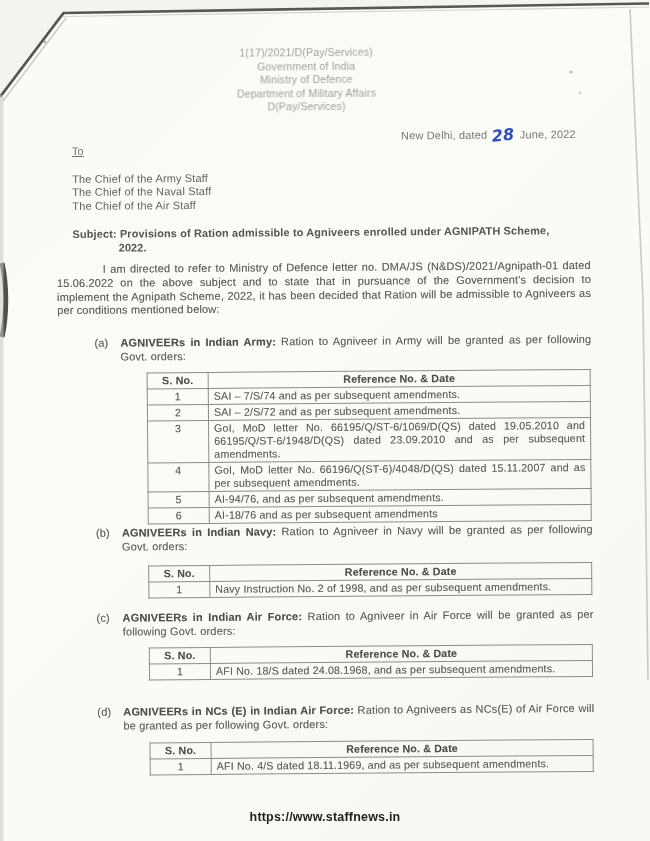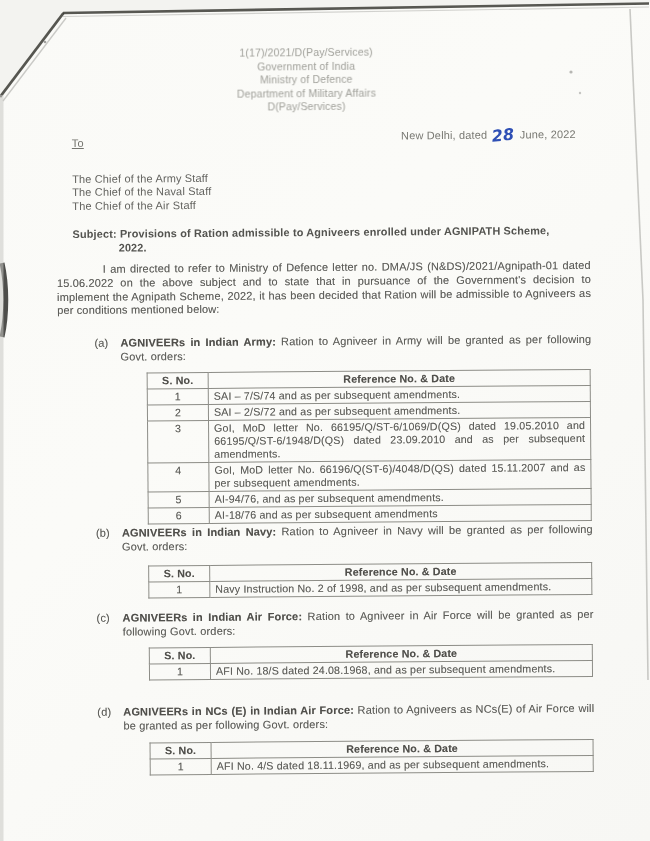--- a/index.html
+++ b/index.html
@@ -15,21 +15,21 @@
     top:46px;left:0;width:618px;text-align:center;
     font-size:10.5px;line-height:13.6px;color:#a0a09a;
     letter-spacing:.6px;filter:blur(.35px);
   }
   .dateline{top:127px;left:0;width:578px;text-align:right;font-size:11px;color:#787872;white-space:nowrap;}
   .handwritten{
     display:inline-block;color:#2e4fb5;font-weight:bold;font-style:italic;
     font-size:16px;margin:0 5px;vertical-align:-2px;transform:rotate(-5deg);
     font-family:"DejaVu Sans",sans-serif;letter-spacing:1px;
   }
-  .to{top:135px;left:74px;font-size:11px;color:#74746e;text-decoration:underline;}
+  .to{top:143px;left:74px;font-size:11px;color:#74746e;text-decoration:underline;}
   .addressees{top:171px;left:74px;font-size:11px;line-height:13.4px;white-space:nowrap;color:#63635f;}
   .subject{top:226px;left:74px;width:540px;font-size:10.9px;font-weight:bold;color:#53534f;line-height:13.8px;}
   .subject .l1{white-space:nowrap;}
   .subject .l2{padding-left:46px;}
   .para{
     top:261px;left:58px;width:534px;font-size:11px;line-height:13.8px;
     text-align:justify;text-indent:46px;color:#5c5c58;
     text-shadow:0 0 .5px rgba(92,92,88,.45);
   }
   .sec{left:95px;width:497px;font-size:11px;line-height:13.8px;color:#5c5c58;text-shadow:0 0 .5px rgba(92,92,88,.4);}
@@ -189,14 +189,15 @@
     <line x1="63.5" y1="13" x2="0" y2="97" stroke="#3a3a34" stroke-width="2.8" opacity="0.85"></line>
     <line x1="66" y1="18" x2="3" y2="101" stroke="#9a9a96" stroke-width="1.4" opacity="0.5"></line>
     <polyline points="630,9 643,300 648,680" fill="none" stroke="#b3b3af" stroke-width="1.6" opacity="0.7"></polyline>
     <path d="M2,263 C7,285 7,315 2,337" fill="none" stroke="#23231f" stroke-width="5" opacity="0.8"></path>
     <rect x="0" y="95" width="3.5" height="746" fill="#c9c9c5" opacity="0.55"></rect>
     <circle cx="45" cy="42" r="1.3" fill="#8a8a86" opacity="0.8"></circle>
     <circle cx="571" cy="72" r="1.6" fill="#9a9a96" opacity="0.7"></circle>
     <circle cx="580" cy="93" r="1.2" fill="#a2a29e" opacity="0.6"></circle>
   </svg>
 
+  <div class="footer">https://www.staffnews.in</div>
 
 </div>
 
 </body></html>

